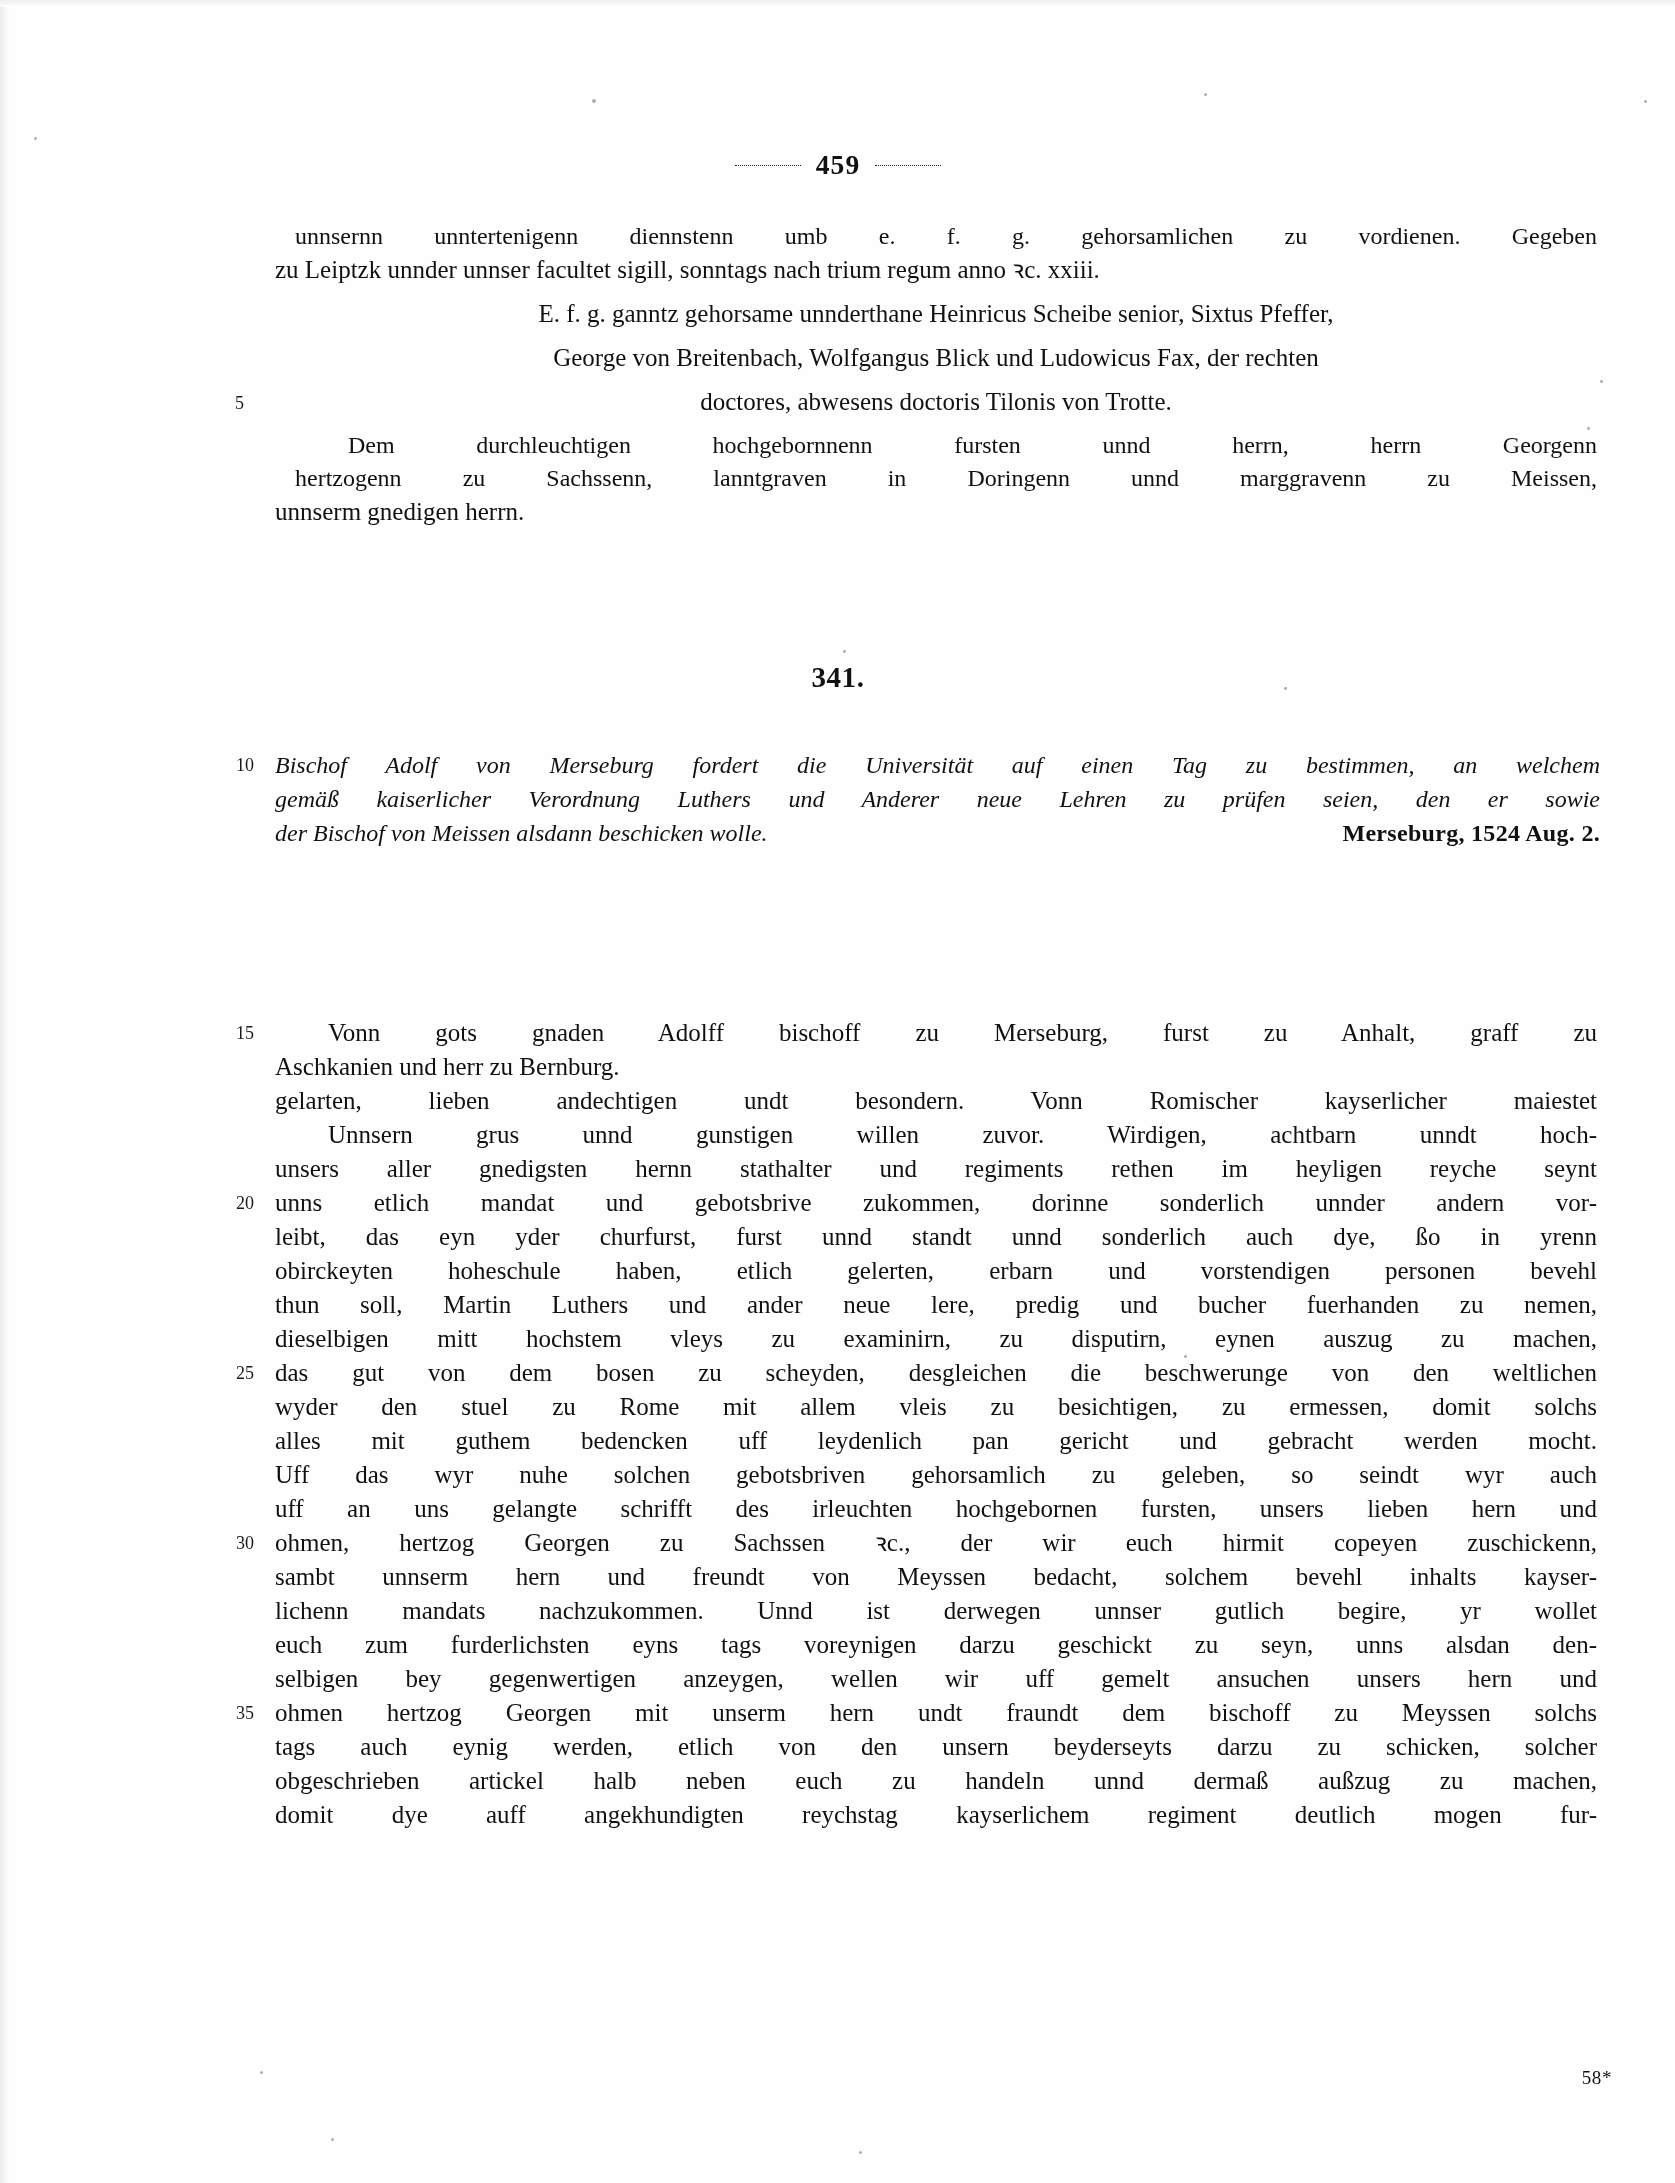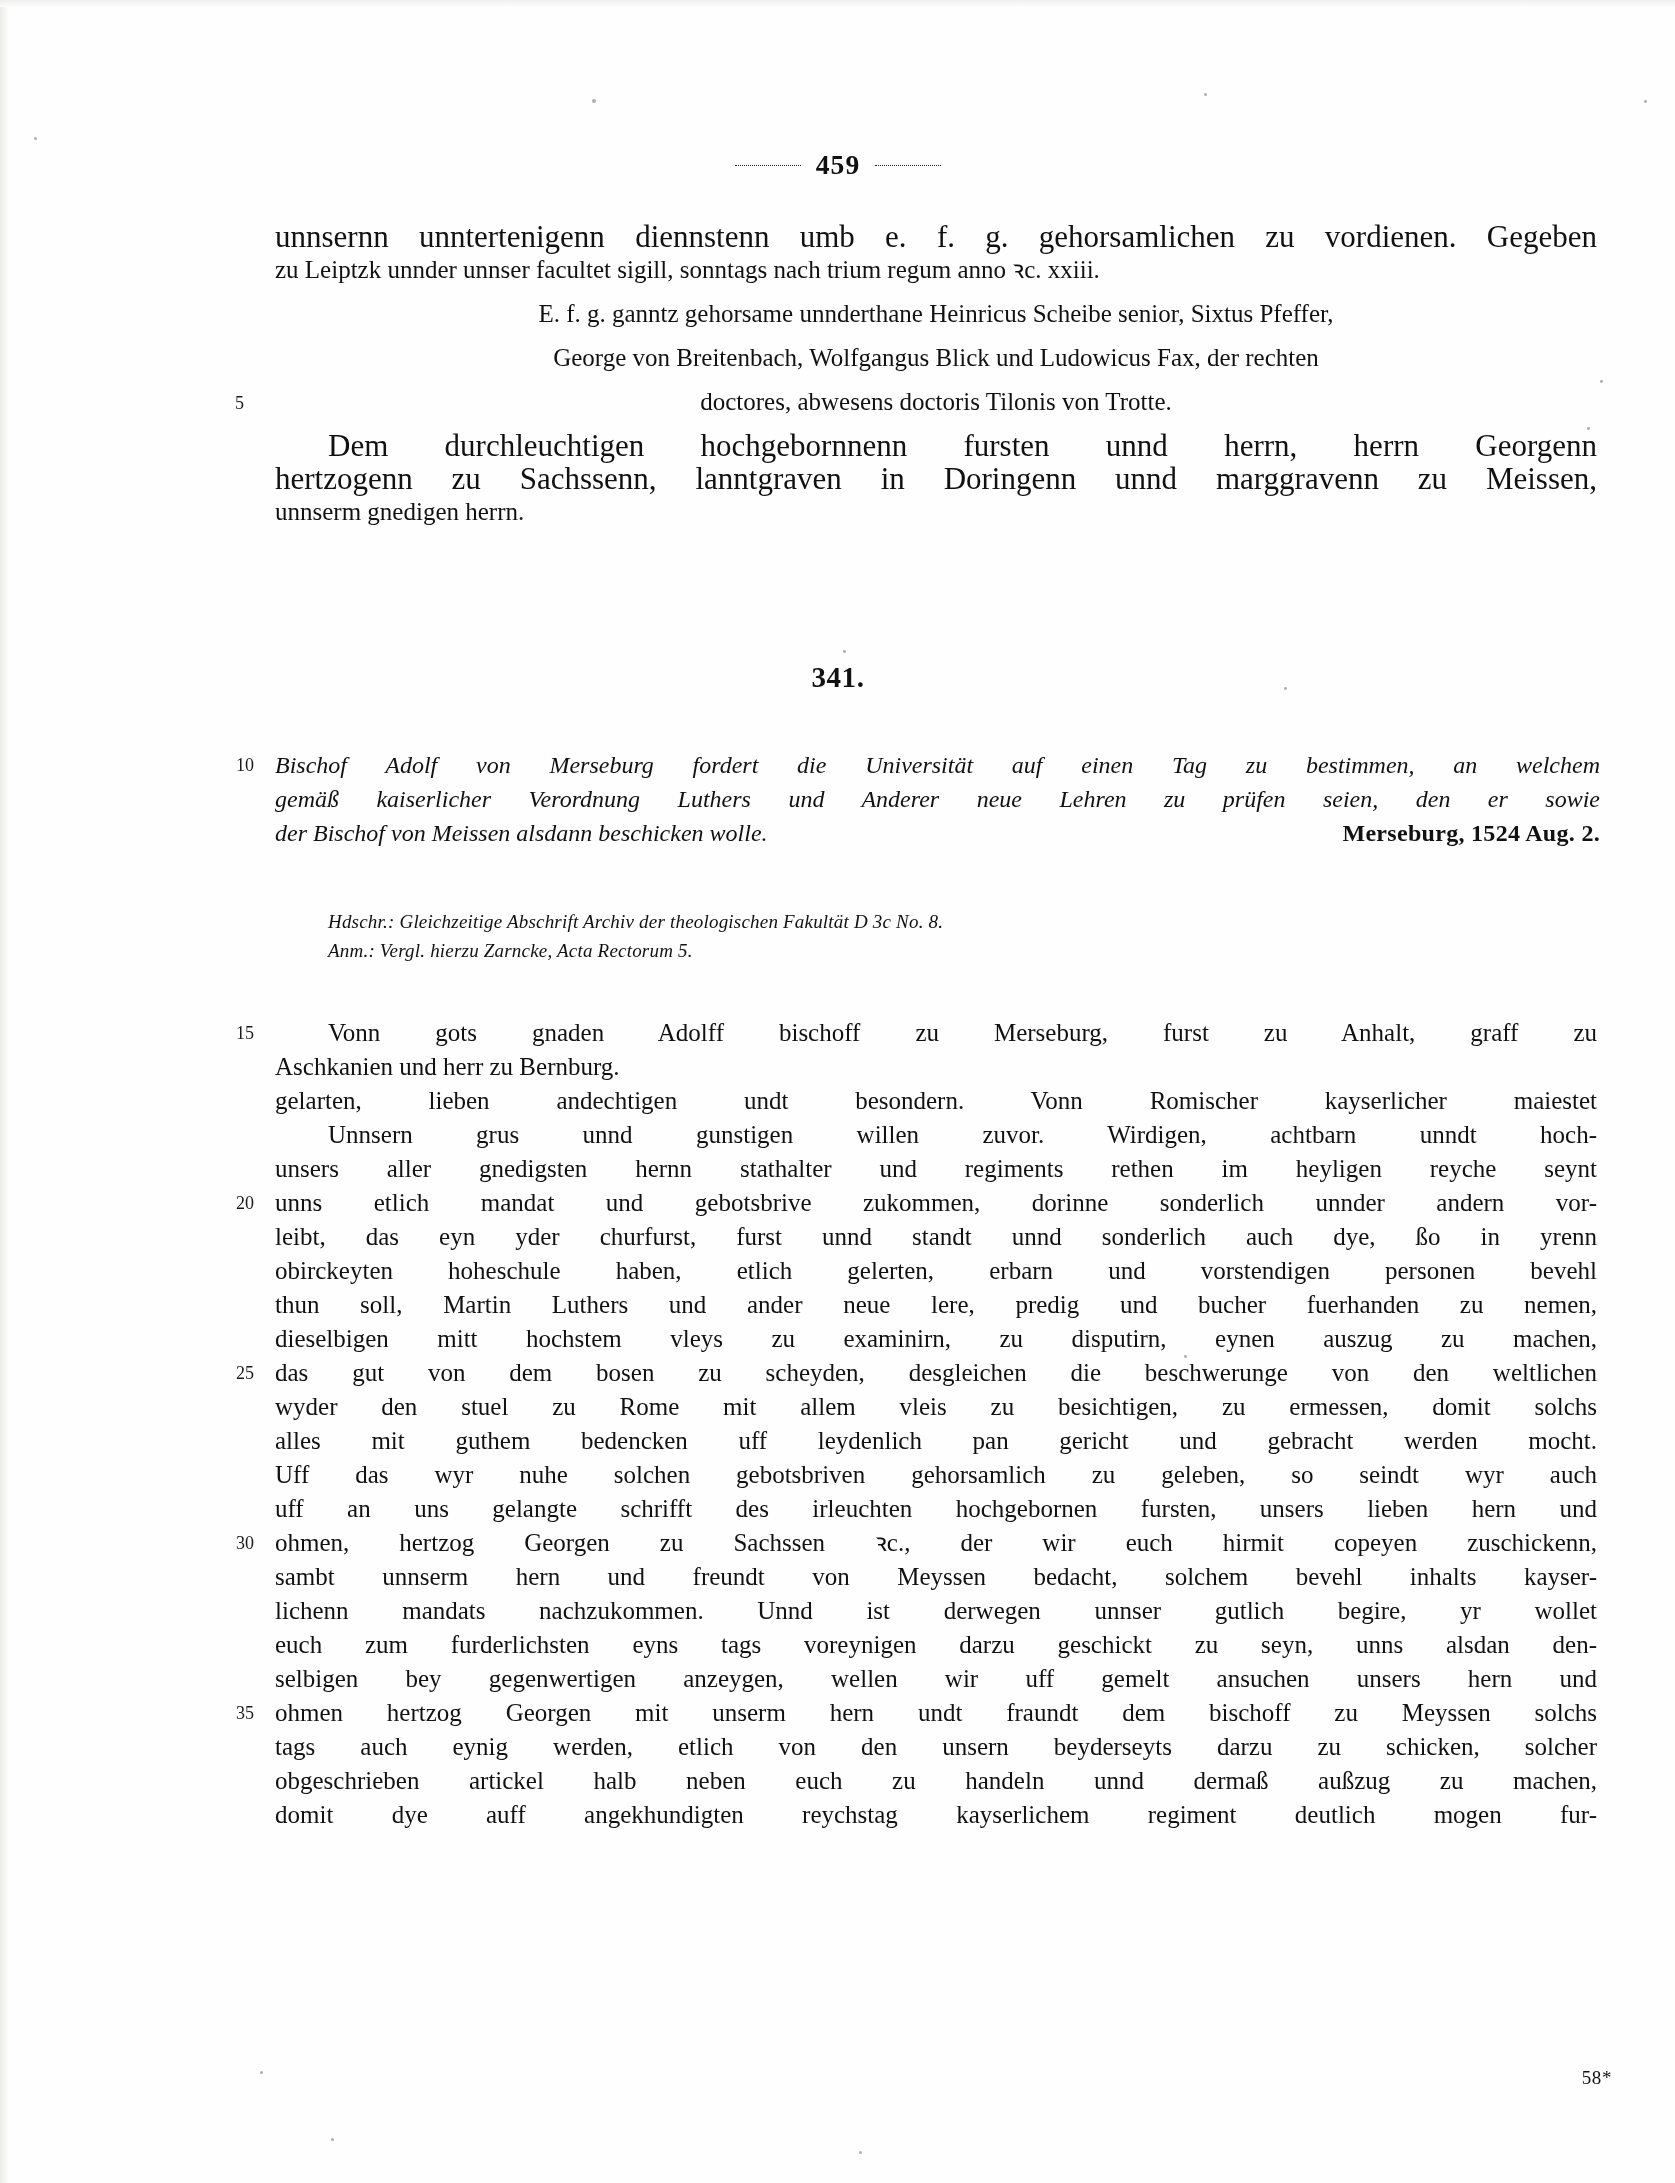--- a/index.html
+++ b/index.html
@@ -69,22 +69,23 @@
     position: relative;
     font-size: 25px;
     line-height: 33px;
     margin-bottom: 11px;
     white-space: nowrap;
   }
 
   .just {
     text-align: justify;
     text-align-last: justify;
-    font-size: 31px;
+    font-size: 24px;
     line-height: 33px;
+    margin-left: 20px;
   }
   .center { text-align: center; }
 
   
   .lineno {
     position: absolute;
     left: -40px;
     top: 2.2px;
     font-size: 18px;
     line-height: 33px;
@@ -243,24 +244,20 @@
   <div class="regest">
     <span class="rline">
       <span class="lineno">10</span><span>Bischof Adolf von Merseburg fordert die Universität auf einen Tag zu bestimmen, an welchem</span>
     </span>
     <span class="rline">gemäß kaiserlicher Verordnung Luthers und Anderer neue Lehren zu prüfen seien, den er sowie</span>
     <span class="rline last">
       <span class="datum">Merseburg, 1524 Aug. 2.</span><span>der Bischof von Meissen alsdann beschicken wolle.</span>
     </span>
   </div>
 
-  <div class="notes">
-    <div>Hdschr.: Gleichzeitige Abschrift Archiv der theologischen Fakultät D 3c No. 8.</div>
-    <div>Anm.: Vergl. hierzu Zarncke, Acta Rectorum 5.</div>
-  </div>
 
   <div class="body">
     <div class="p">
 
       <span class="bl">
         <span class="lineno">15</span><span class="indent"></span><span>Vonn gots gnaden Adolff bischoff zu Merseburg, furst zu Anhalt, graff zu</span>
       </span>
 
       <span class="bl free">Aschkanien und herr zu Bernburg.</span>
 

